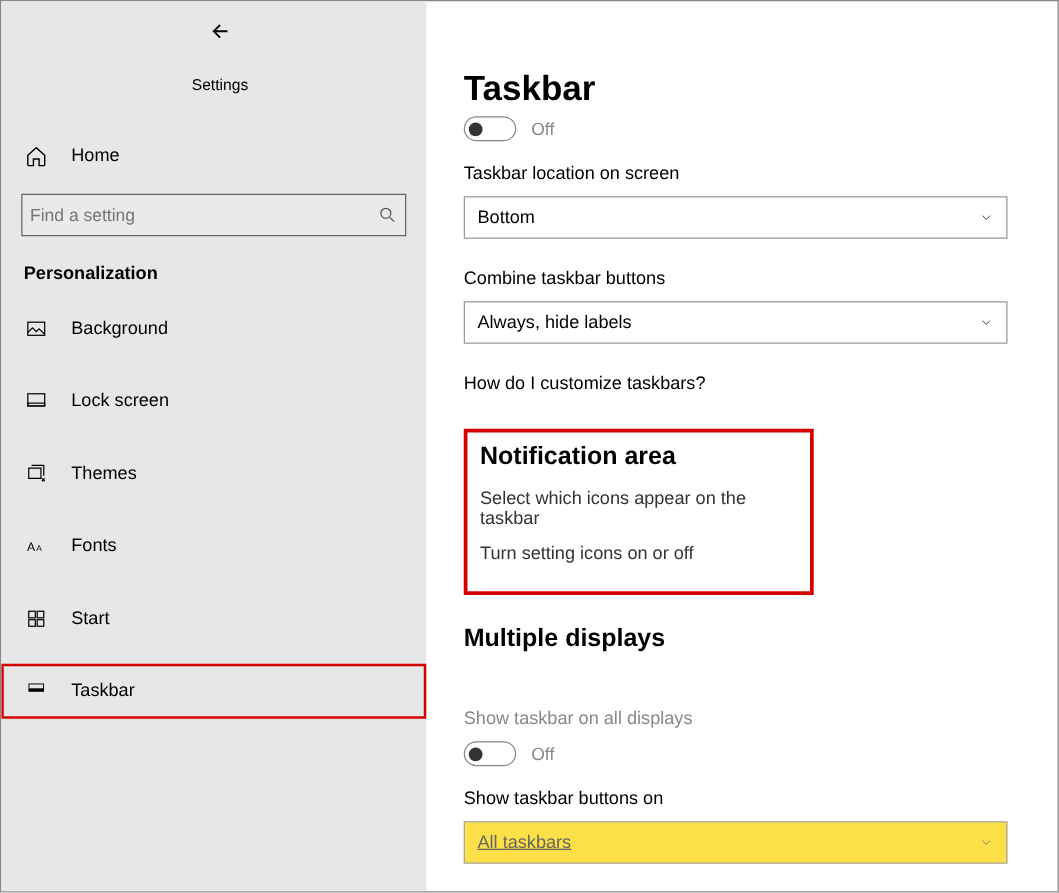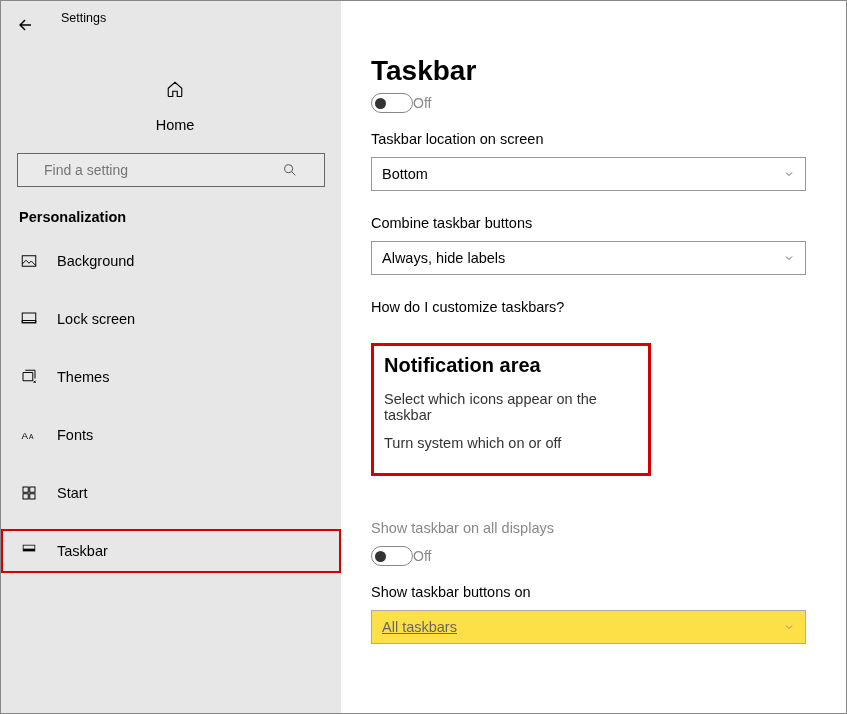--- a/index.html
+++ b/index.html
@@ -1,43 +1,43 @@
 <!DOCTYPE html>
 <html><head>
 <meta charset="utf-8">
 <style>
   * { box-sizing: border-box; margin: 0; padding: 0; font-family: "Segoe UI", -apple-system, sans-serif; }
   body { width: 847px; height: 714px; background: #fff; overflow: hidden; border: 1px solid #888; }
   .window { display: flex; height: 100%; }
 
   
   .sidebar { width: 340px; background: #e7e7e7; padding: 0; display: flex; flex-direction: column; }
-  .titlebar { display: flex; padding: 10px 0 10px 10px; gap: 22px; }
+  .titlebar { display: flex; align-items: center; padding: 10px 0 10px 10px; gap: 22px; flex-direction: column; }
   .back-btn { width: 28px; height: 28px; display: flex; align-items: center; justify-content: center; cursor: pointer; }
   .title { font-size: 12.5px; color: #000; }
 
   .home-row, .nav-item { display: flex; align-items: center; gap: 18px; padding: 12px 10px 12px 18px; cursor: pointer; font-size: 14.5px; color: #000; }
-  .home-row { margin-top: 18px; flex-direction: column; }
+  .home-row { margin-top: 18px; }
   .nav-icon { width: 20px; height: 20px; display: flex; align-items: center; justify-content: center; color: #000; }
 
   .search-wrap { margin: 8px 16px 0 16px; }
-  .search { display: flex; align-items: center; border: 1px solid #666; background: #eaeaea; height: 34px; padding: 0 26px; }
+  .search { display: flex; align-items: center; border: 1px solid #666; background: #eaeaea; height: 34px; padding: 0 6px; }
   .search input { border: none; outline: none; background: transparent; font-size: 14px; color: #555; flex: 1; }
   .search-icon { width: 16px; height: 16px; }
 
   .group-label { font-weight: 600; font-size: 14.5px; padding: 22px 0 10px 18px; }
 
   .nav-list { display: flex; flex-direction: column; gap: 14px; margin-top: 4px; }
   .nav-item.selected { outline: 2px solid #d40000; outline-offset: -2px; }
 
   
   .main { flex: 1; padding: 0 40px 0 30px; overflow: hidden; }
   .page-title { font-size: 28px; font-weight: 600; margin-top: 54px; margin-bottom: 6px; }
 
-  .toggle-row { display: flex; align-items: center; gap: 0; margin-bottom: 18px; }
+  .toggle-row { display: flex; align-items: center; gap: 12px; margin-bottom: 18px; }
   .toggle { width: 42px; height: 20px; border: 1px solid #888; border-radius: 10px; position: relative; background: #fff; }
   .toggle.off .knob { position: absolute; left: 3px; top: 3.5px; width: 11px; height: 11px; border-radius: 50%; background: #333; }
   .toggle-label { font-size: 14px; color: #888; }
 
   .field-label { font-size: 14.5px; color: #000; margin-bottom: 10px; }
   .dropdown { border: 1px solid #999; height: 34px; display: flex; align-items: center; justify-content: space-between; padding: 0 10px; font-size: 14.5px; margin-bottom: 24px; cursor: pointer; }
   .dropdown.disabled { background: #fde047; color: #666; border-color: #aaa; cursor: default; text-decoration: underline; }
   .chevron { width: 12px; height: 12px; }
 
   .link { font-size: 14.5px; color: #000; margin: 16px 0 28px 0; cursor: pointer; }
@@ -169,23 +169,24 @@
       <svg class="chevron" viewBox="0 0 24 24">
           <path d="M6 9l6 6 6-6" fill="none" stroke="#333" stroke-width="1.5"></path>
         </svg>
     </div>
 
     <div class="link">How do I customize taskbars?</div>
 
     <div class="box-red">
       <div class="section-title">Notification area</div>
       <div class="sublink">Select which icons appear on the taskbar</div>
-      <div class="sublink">Turn system which on or off</div>
-    </div>
-
+      <div class="sublink">Turn setting icons on or off</div>
+    </div>
+
+    <div class="section-title">Multiple displays</div>
     <div class="disabled-text">Show taskbar on all displays</div>
     <div class="toggle-row">
       <div class="toggle off">
           <div class="knob"></div>
         </div>
       <span class="toggle-label">Off</span>
     </div>
 
     <div class="field-label" style="margin-top:14px">Show taskbar buttons on</div>
     <div class="dropdown disabled">

